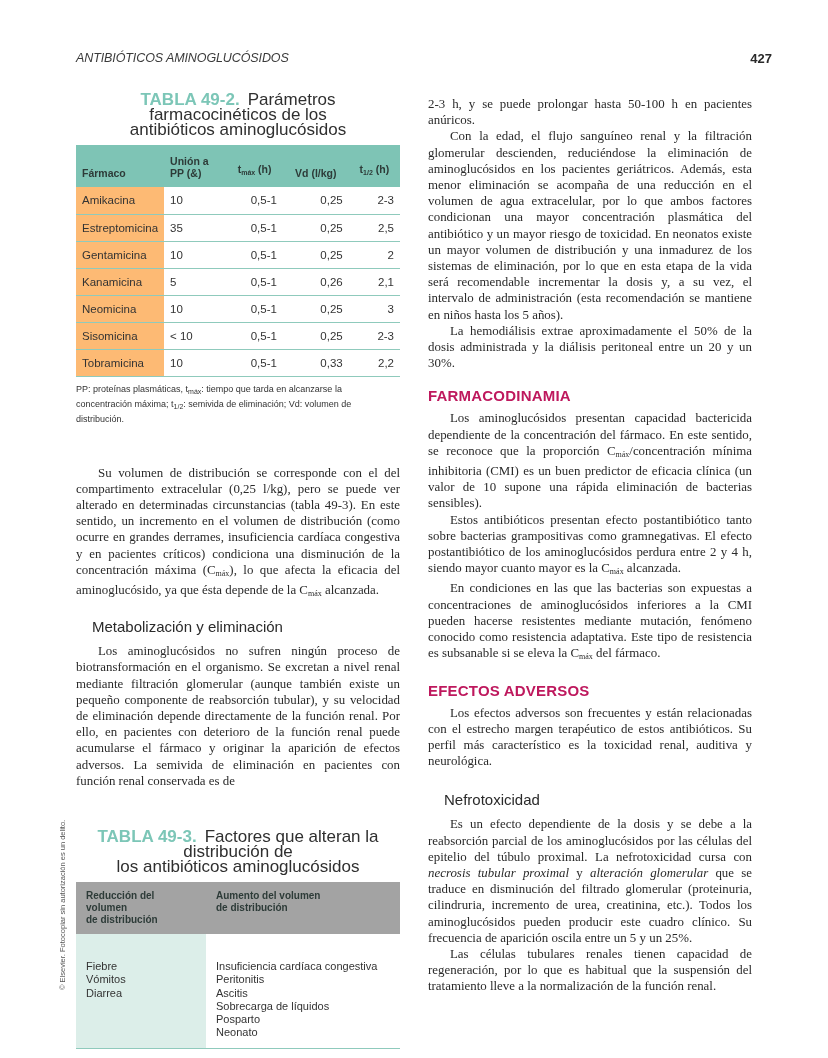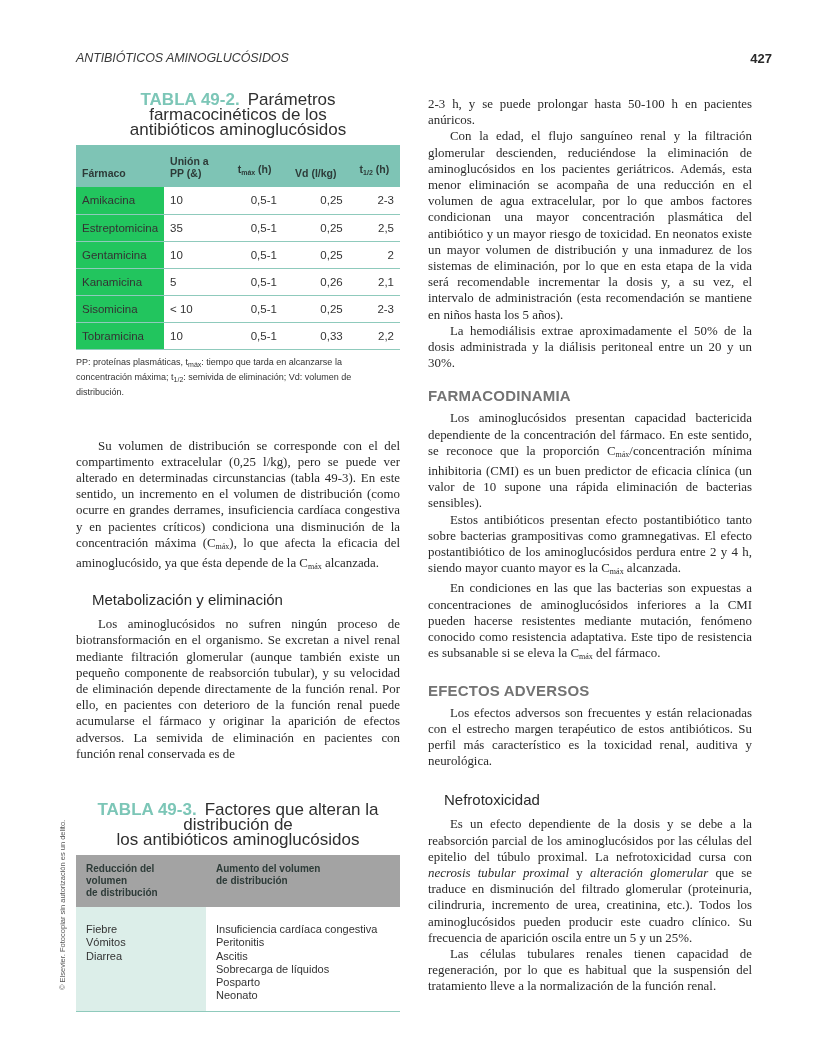--- a/index.html
+++ b/index.html
@@ -12,37 +12,37 @@
   .col-left { position: absolute; left: 76px; top: 92px; width: 324px; }
   .col-right { position: absolute; left: 428px; top: 96px; width: 324px; }
 
   .tbl-caption { font-family: "Liberation Sans", sans-serif; font-size: 17px; text-align: center; line-height: 15px; color: #2f2f2f; margin-bottom: 8px; }
   .tbl-caption .lbl { color: #7cc6b7; font-weight: bold; margin-right: 8px; }
 
   table.dt { width: 324px; border-collapse: collapse; font-family: "Liberation Sans", sans-serif; font-size: 11.5px; color: #333; }
   table.dt thead th { background: #7ec4b5; font-weight: bold; font-size: 10.5px; color: #2d3b38; text-align: left; padding: 0 6px; height: 42px; vertical-align: bottom; padding-bottom: 8px; line-height: 12px; }
   table.dt thead th.num { text-align: center; }
   table.dt tbody td { height: 27px; border-bottom: 1.5px solid #8fcabc; padding: 0 6px; }
-  table.dt tbody td.name { background: #22c55e; width: 82px; }
+  table.dt tbody td.name { background: #fdba74; width: 82px; }
   table.dt tbody td.num { text-align: right; }
   table.dt tbody td.pp { text-align: left; padding-right: 14px; }
   .sub { font-size: 7px; vertical-align: -2px; }
 
   .tbl-note { font-family: "Liberation Sans", sans-serif; font-size: 9px; line-height: 12px; color: #333; margin-top: 6px; }
 
   p.body { font-size: 12.9px; line-height: 16.2px; text-align: justify; text-indent: 22px; color: #2a2a2a; hyphens: auto; }
   p.body.noindent { text-indent: 0; }
   .csub { font-size: 8px; vertical-align: -2px; }
 
   h3.sub-h { font-family: "Liberation Sans", sans-serif; font-weight: normal; font-size: 15px; color: #2a2a2a; margin: 16px 16px 8px; }
-  h2.sec-h { font-family: "Liberation Sans", sans-serif; font-weight: bold; font-size: 15px; color: #737373; margin: 16px 0 6px; letter-spacing: 0.2px; }
+  h2.sec-h { font-family: "Liberation Sans", sans-serif; font-weight: bold; font-size: 15px; color: #be185d; margin: 16px 0 6px; letter-spacing: 0.2px; }
 
   table.ft { width: 324px; border-collapse: collapse; font-family: "Liberation Sans", sans-serif; font-size: 11px; color: #333; }
   table.ft thead th { background: #a3a3a3; font-weight: bold; font-size: 10px; color: #2d3b38; text-align: left; padding: 8px 10px; line-height: 12px; vertical-align: top; }
-  table.ft tbody td { vertical-align: top; padding: 16px 10px 8px; line-height: 13.3px; border-bottom: 1.5px solid #8fcabc; }
+  table.ft tbody td { vertical-align: top; padding: 26px 10px 8px; line-height: 13.3px; border-bottom: 1.5px solid #8fcabc; }
   table.ft tbody td.left { background: #dceee9; width: 130px; }
 
   .copyright { position: absolute; left: 58px; top: 990px; transform: rotate(-90deg); transform-origin: left top; font-family: "Liberation Sans", sans-serif; font-size: 7.5px; color: #555; white-space: nowrap; }
 </style>
 </head>
 <body>
 
 <div class="running-head">ANTIBIÓTICOS AMINOGLUCÓSIDOS</div>
 <div class="page-number">427</div>
 
@@ -84,20 +84,27 @@
         <td class="num">0,5-1</td>
         <td class="num">0,25</td>
         <td class="num">2</td>
       </tr>
       <tr>
         <td class="name">Kanamicina</td>
         <td class="pp">5</td>
         <td class="num">0,5-1</td>
         <td class="num">0,26</td>
         <td class="num">2,1</td>
+      </tr>
+      <tr>
+        <td class="name">Neomicina</td>
+        <td class="pp">10</td>
+        <td class="num">0,5-1</td>
+        <td class="num">0,25</td>
+        <td class="num">3</td>
       </tr>
       <tr>
         <td class="name">Sisomicina</td>
         <td class="pp">&lt; 10</td>
         <td class="num">0,5-1</td>
         <td class="num">0,25</td>
         <td class="num">2-3</td>
       </tr>
       <tr>
         <td class="name">Tobramicina</td>

